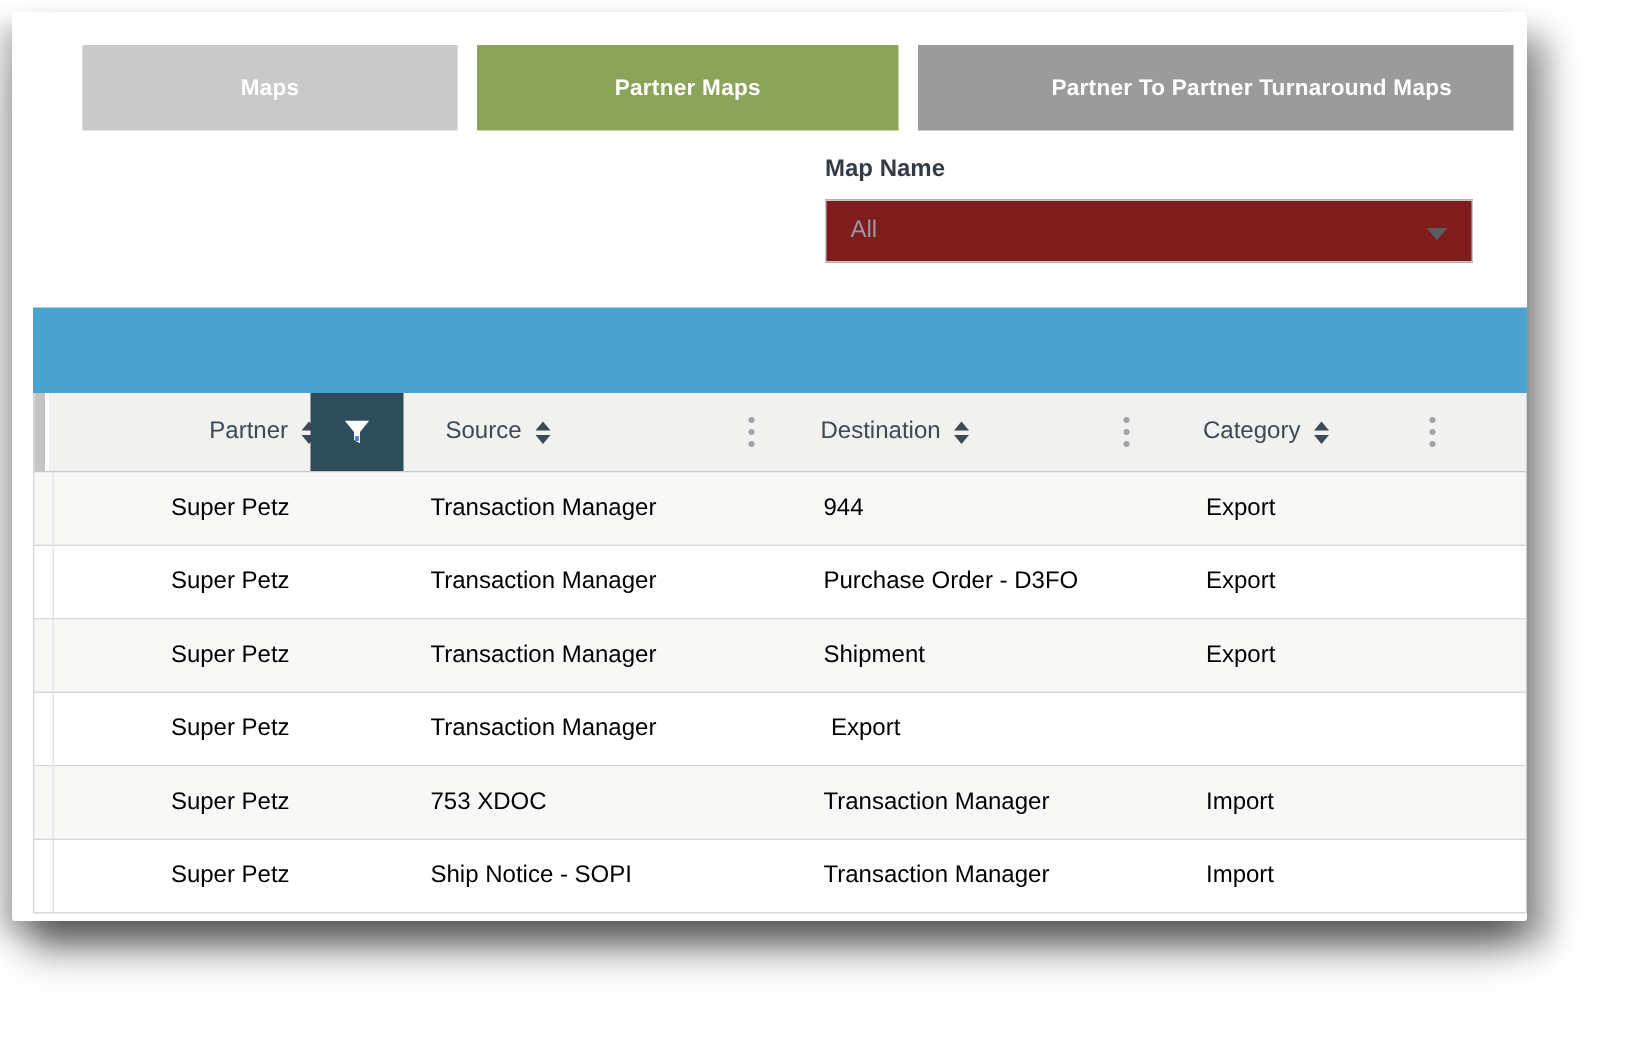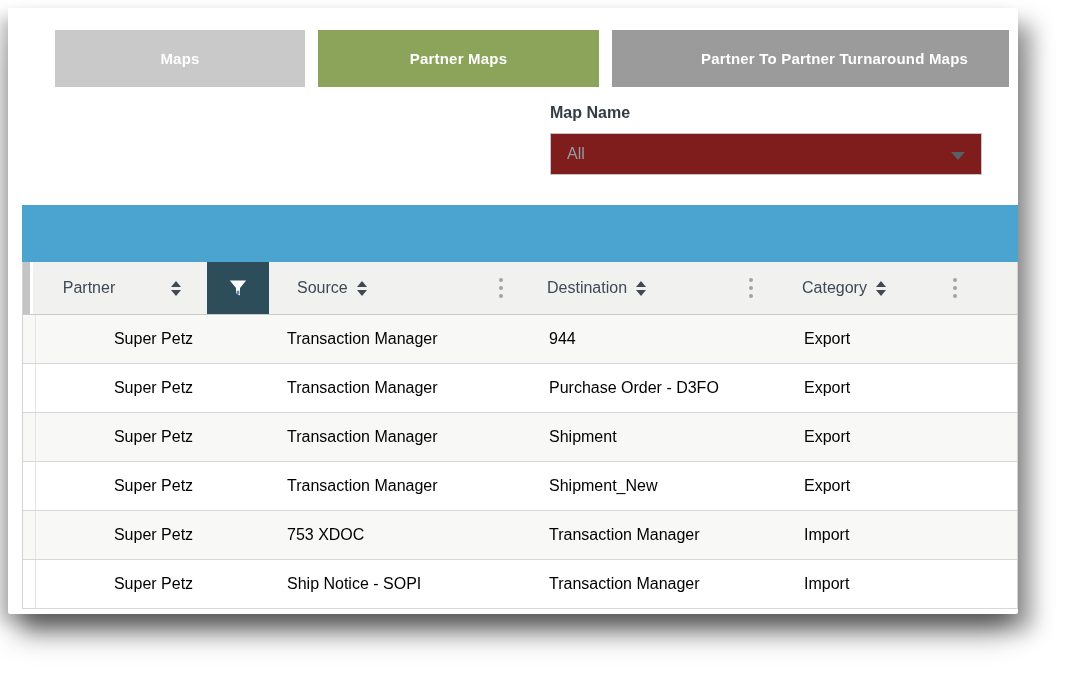--- a/index.html
+++ b/index.html
@@ -52,21 +52,21 @@
 
   
   .grid { position: absolute; left: 14px; top: 254px; width: 996px;
     border-left: 1px solid #d2d2d2; border-right: 1px solid #d2d2d2; }
   .g-head {
     display: flex; height: 53px; background: #f1f1f0;
     border-bottom: 1px solid #c9c9c9; color: #3e4953; font-size: 16px;
   }
   .h-gutter { width: 10px; background: #c4c4c4; border-right: 3px solid #ffffff; }
   .h-cell { display: flex; align-items: center; position: relative; }
-  .h-partner { width: 236px; justify-content: center; padding-right: 58px; gap: 47px; }
+  .h-partner { width: 236px; justify-content: flex-end; padding-right: 58px; }
   .h-source  { width: 270px; padding-left: 28px; }
   .h-dest    { width: 250px; padding-left: 8px; }
   .h-cat     { width: 204px; padding-left: 13px; text-align: right; }
   .h-label { margin-right: 9px; }
 
   .sort-icon { display: inline-flex; flex-direction: column; gap: 3px; }
   .sort-icon .up { width: 0; height: 0; border-left: 5px solid transparent;
     border-right: 5px solid transparent; border-bottom: 6px solid #3e4953; }
   .sort-icon .down { width: 0; height: 0; border-left: 5px solid transparent;
     border-right: 5px solid transparent; border-top: 6px solid #3e4953; }
@@ -195,21 +195,20 @@
       <div class="b-cell c-partner">Super Petz</div>
       <div class="b-cell c-source">Transaction Manager</div>
       <div class="b-cell c-dest">Shipment</div>
       <div class="b-cell c-cat">Export</div>
     </div>
 
     <div class="g-row">
       <div class="b-gutter"></div>
       <div class="b-cell c-partner">Super Petz</div>
       <div class="b-cell c-source">Transaction Manager</div>
-      <div class="b-cell c-dest">Shipment_New</div>
       <div class="b-cell c-cat">Export</div>
     </div>
 
     <div class="g-row">
       <div class="b-gutter"></div>
       <div class="b-cell c-partner">Super Petz</div>
       <div class="b-cell c-source">753 XDOC</div>
       <div class="b-cell c-dest">Transaction Manager</div>
       <div class="b-cell c-cat">Import</div>
     </div>

